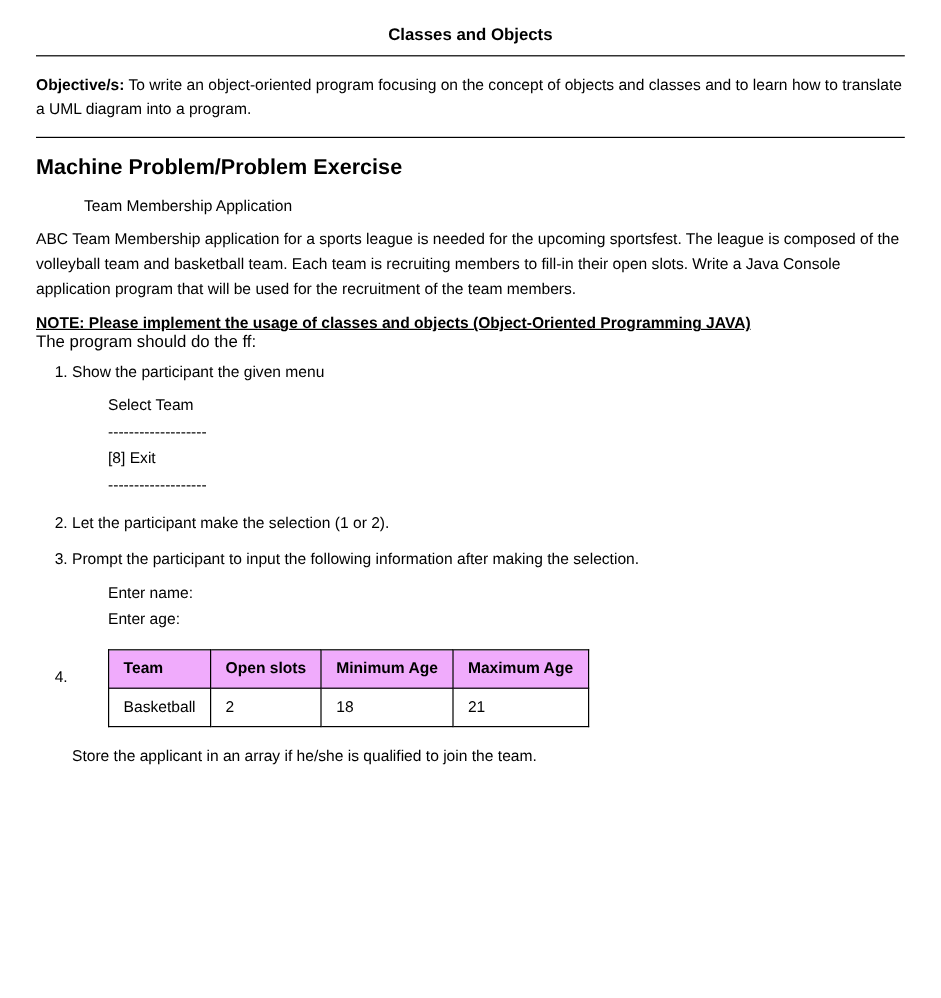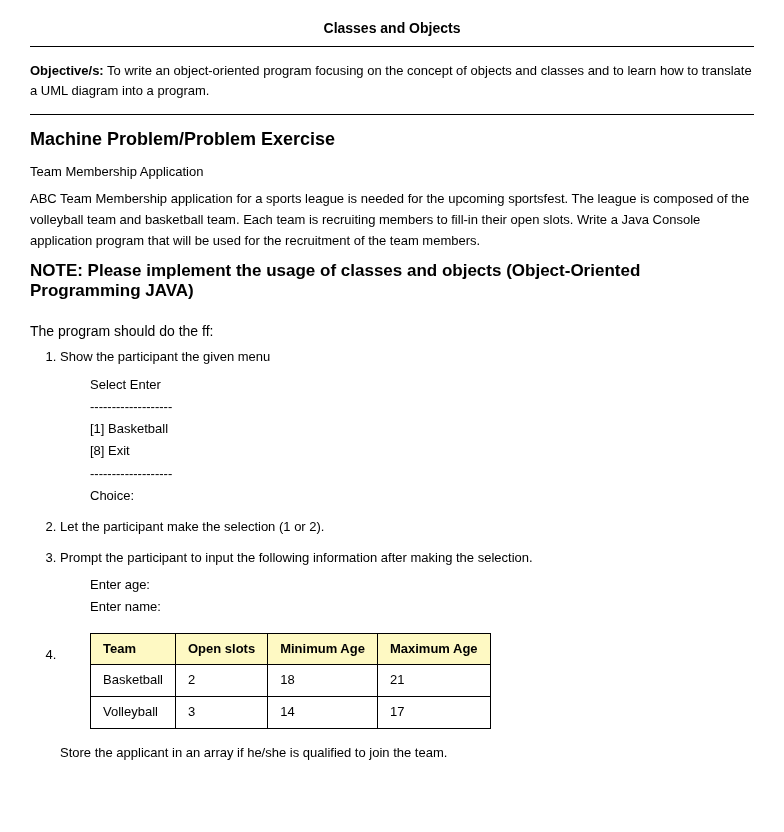--- a/index.html
+++ b/index.html
@@ -42,32 +42,34 @@
 
     .machine-problem-heading {
       font-weight: bold;
       font-size: 18px;
       margin: 14px 0 14px 0;
     }
 
     .app-title {
       margin-bottom: 10px;
       font-size: 13px;
+      margin-left: 40px;
     }
 
     .description {
       margin-bottom: 10px;
       line-height: 1.6;
       font-size: 13px;
     }
 
     .note-line {
       font-weight: bold;
-      margin-bottom: 22px;
-      font-size: 17px;
+      text-decoration: underline;
+      margin-bottom: 0;
+      font-size: 13px;
     }
 
     .program-should {
       margin-bottom: 8px;
       font-size: 14px;
     }
 
     ol {
       margin-left: 30px;
       margin-bottom: 8px;
@@ -101,21 +103,21 @@
     }
 
     table th, table td {
       border: 1px solid #000;
       padding: 5px 12px;
       text-align: left;
     }
 
     table th {
       font-weight: bold;
-      background: #fef9c3;
+      background: #f0abfc;
     }
 
     .store-line {
       margin-top: 14px;
       font-size: 13px;
       line-height: 1.6;
     }
   </style>
 </head>
 <body>
@@ -139,40 +141,38 @@
 <div class="note-line">NOTE: Please implement the usage of classes and objects (Object-Oriented Programming JAVA)</div>
 
 <div class="program-should">The program should do the ff:</div>
 
 <ol>
   <li>
     <span>Show the participant the given menu</span>
 
     
     <div class="menu-block">
-      <div>Select Enter</div>
+      <div>Select Team</div>
       <div>-------------------</div>
-      <div>[1] Basketball</div>
       <div>[8] Exit</div>
       <div>-------------------</div>
-      <div>Choice:</div>
     </div>
   </li>
 
   <li>
     <span>Let the participant make the selection (1 or 2).</span>
   </li>
 
   <li>
     <span>Prompt the participant to input the following information after making the selection.</span>
 
     
     <div class="input-block">
+      <div>Enter name:</div>
       <div>Enter age:</div>
-      <div>Enter name:</div>
     </div>
   </li>
 
   <li>
 
     
     <div class="table-wrapper">
       <table>
         <thead>
           <tr>
@@ -182,26 +182,20 @@
             <th>Maximum Age</th>
           </tr>
         </thead>
         <tbody>
           <tr>
             <td>Basketball</td>
             <td>2</td>
             <td>18</td>
             <td>21</td>
           </tr>
-          <tr>
-            <td>Volleyball</td>
-            <td>3</td>
-            <td>14</td>
-            <td>17</td>
-          </tr>
         </tbody>
       </table>
     </div>
 
     
     <div class="store-line">Store the applicant in an array if he/she is qualified to join the team.</div>
   </li>
 </ol>
 
 </body></html>

